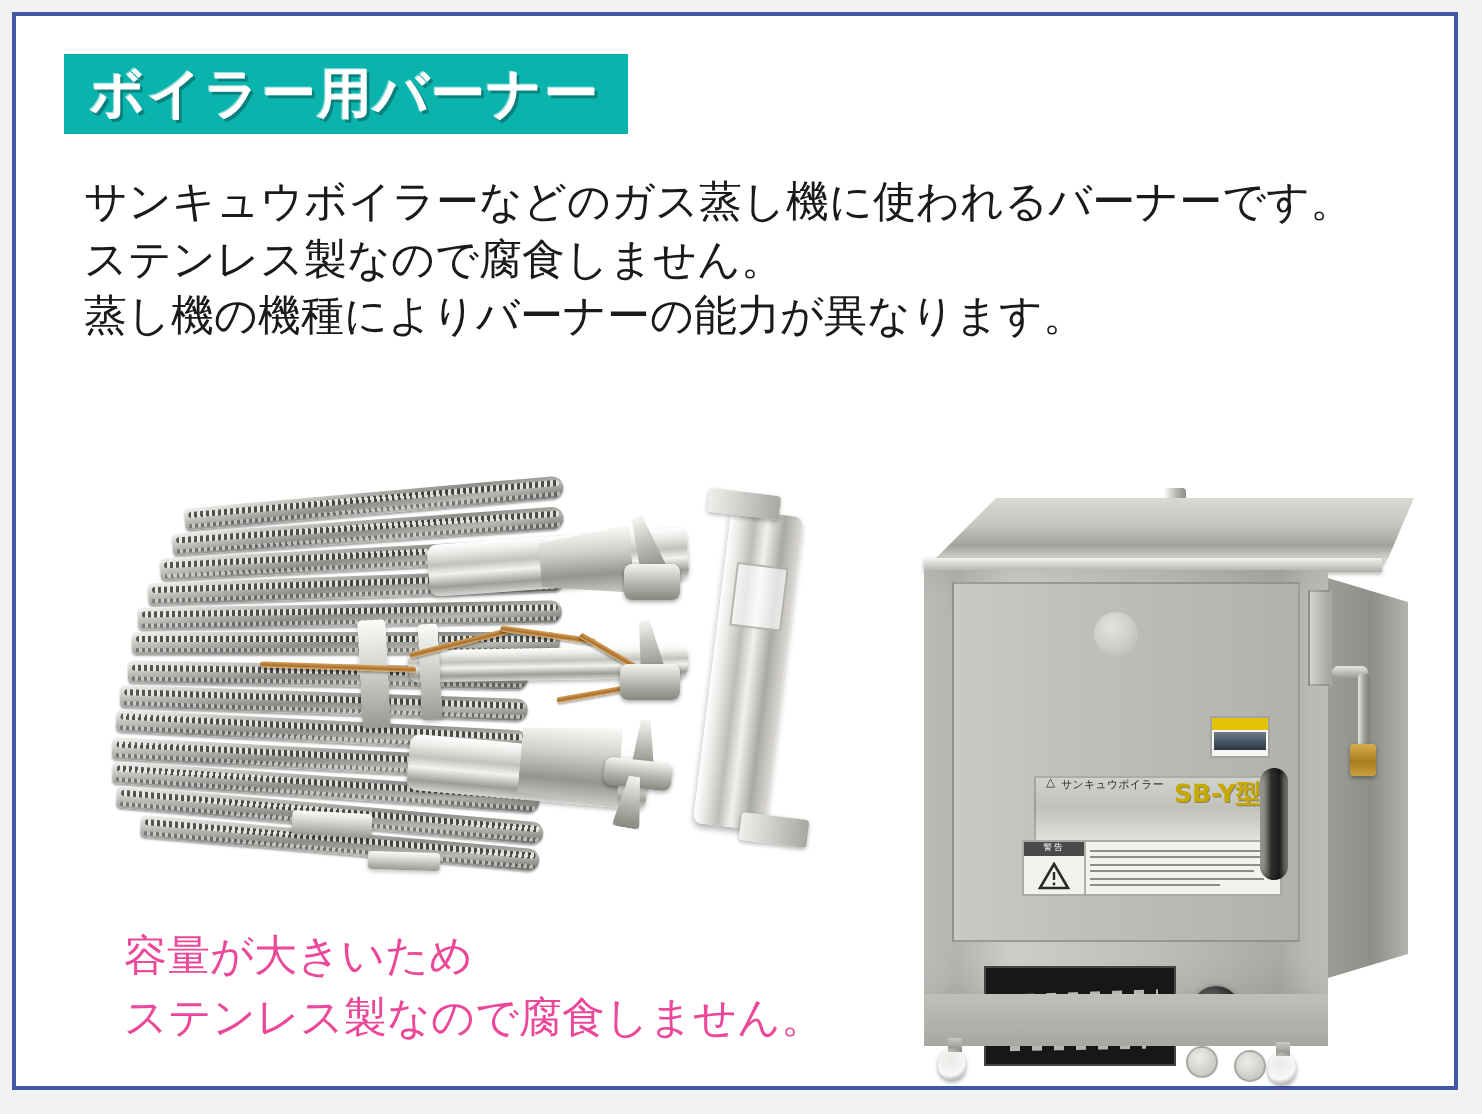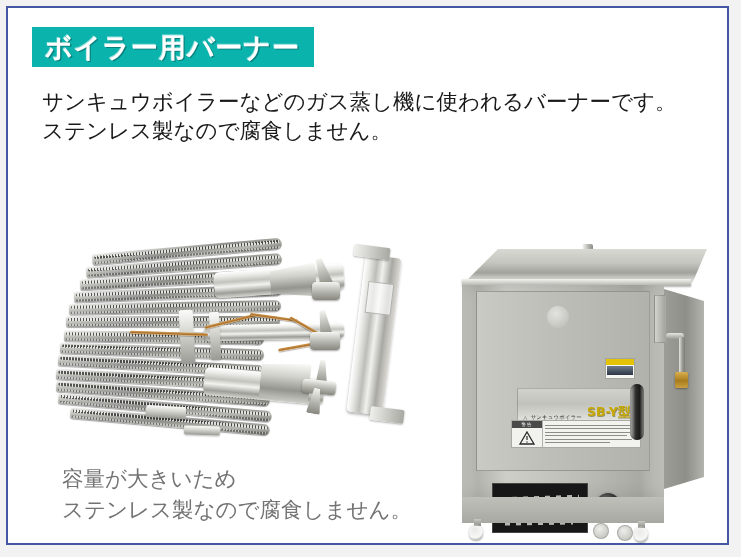--- a/index.html
+++ b/index.html
@@ -77,21 +77,21 @@
 
   
   #caption {
     position: absolute;
     left: 54px;
     top: 455px;
     width: 420px;
   }
   #caption .line {
     font-size: 21.5px;
-    color: #737373;
+    color: #ec4899;
     line-height: 31px;
     white-space: nowrap;
   }
 
   
   #photo-burner {
     position: absolute;
     left: 56px;
     top: 232px;
     width: 370px;
@@ -283,21 +283,21 @@
   
   #nameplate {
     position: absolute;
     left: 40px;
     top: 96px;
     width: 118px;
     height: 34px;
     background: linear-gradient(to bottom, #d2d2cd 0%, #c2c2bc 46%, #e2e2de 100%);
     border: 1px solid rgba(110,110,105,0.45);
     display: flex;
-    align-items: flex-end;
+    align-items: flex-start;
     padding-left: 5px;
     box-sizing: border-box;
     gap: 3px;
   }
   #nameplate .brand-mark {
     font-size: 6px;
     color: #3a3a38;
     line-height: 1;
   }
   #nameplate .brand-text {
@@ -499,20 +499,21 @@
   <div id="frame">
     <div id="inner">
 
       <div id="title-banner">
         <span id="title-text">ボイラー用バーナー</span>
       </div>
 
       <div id="body-copy">
         <div class="line">サンキュウボイラーなどのガス蒸し機に使われるバーナーです。</div>
         <div class="line">ステンレス製なので腐食しません。</div>
+        <div class="line">蒸し機の機種によりバーナーの能力が異なります。</div>
       </div>
 
       <div id="photo-burner">
 
         <div class="fin" style="left:28px;  top:6px;   width:190px; transform:rotate(-5deg);"></div>
         <div class="fin" style="left:22px;  top:20px;  width:196px; transform:rotate(-4deg);"></div>
         <div class="fin" style="left:16px;  top:34px;  width:202px; transform:rotate(-3deg);"></div>
         <div class="fin" style="left:10px;  top:48px;  width:208px; transform:rotate(-2deg);"></div>
         <div class="fin" style="left:5px;   top:62px;  width:212px; transform:rotate(-1deg);"></div>
         <div class="fin" style="left:2px;   top:76px;  width:214px; transform:rotate(0deg);"></div>

